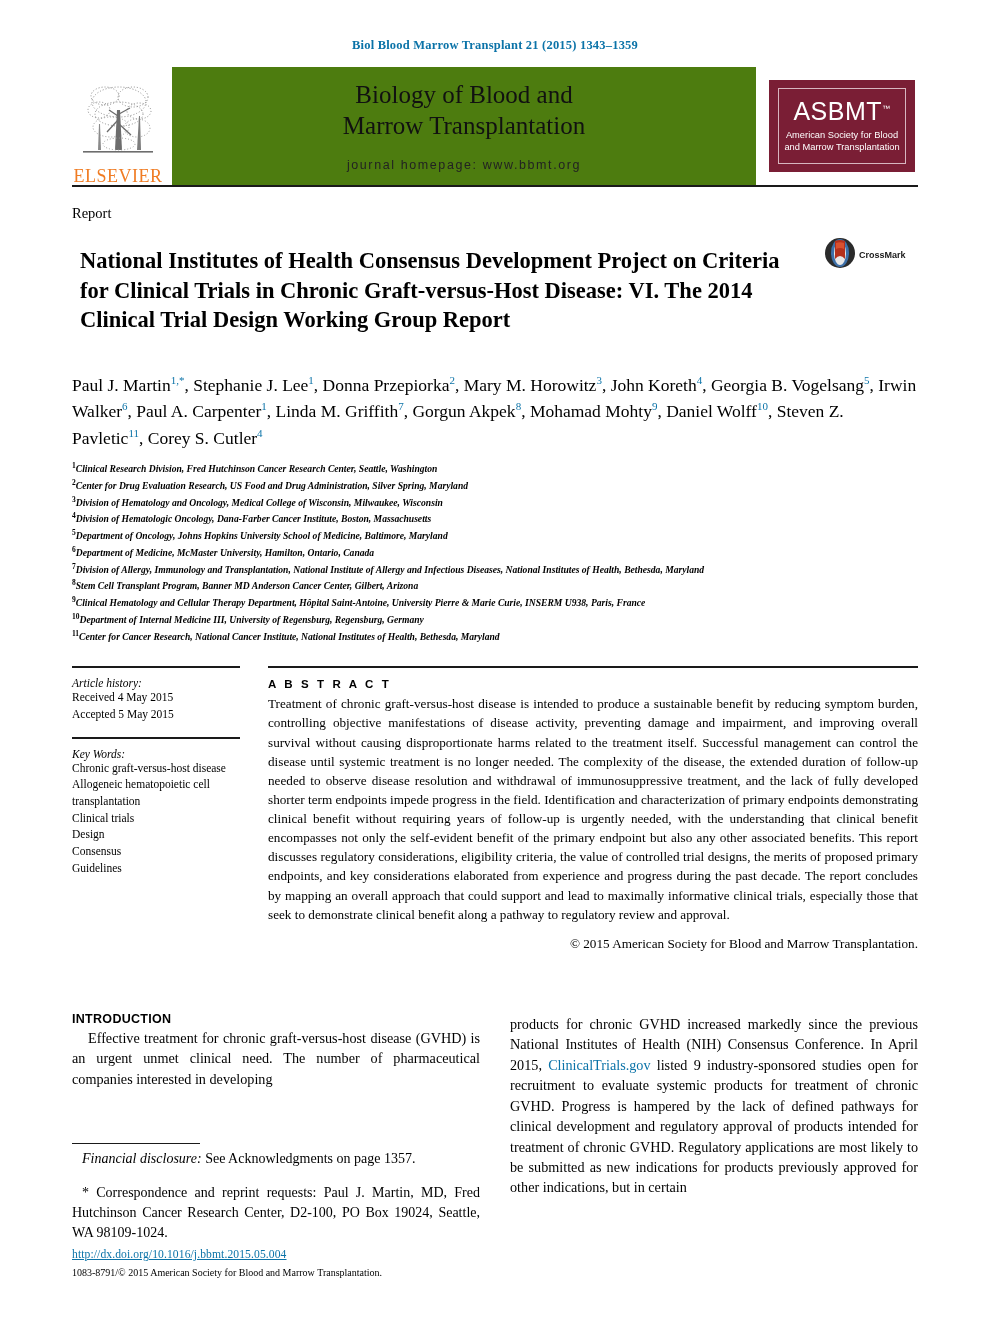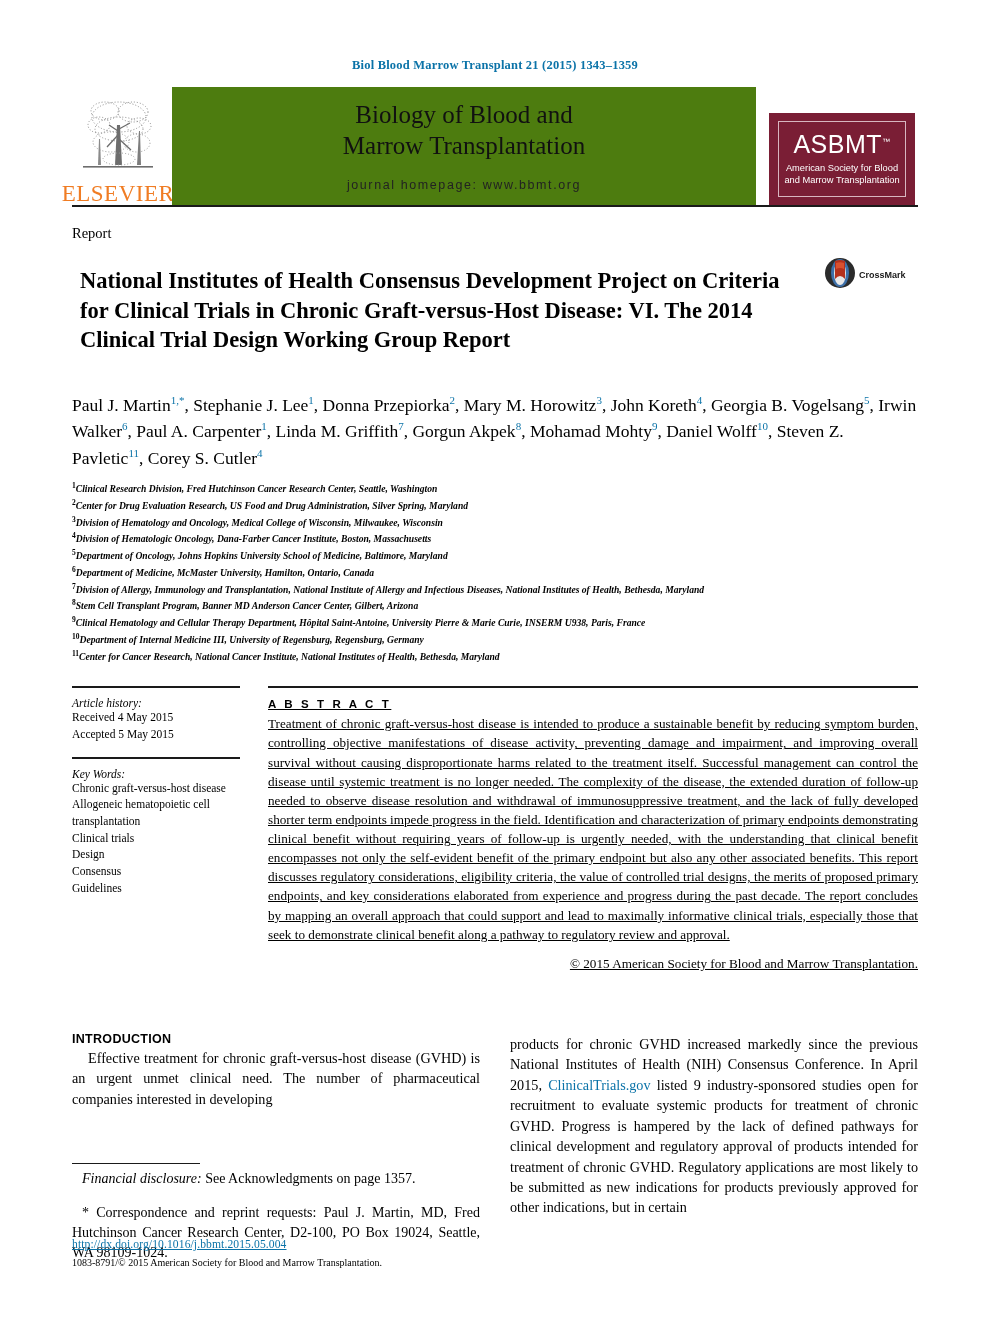--- a/index.html
+++ b/index.html
@@ -24,21 +24,21 @@
   }
 
   
   .runhead {
     text-align: center;
     color: #0b73a8;
     font-family: "Liberation Serif", serif;
     font-weight: bold;
     font-size: 12.5px;
     letter-spacing: .2px;
-    padding-top: 58px;
+    padding-top: 38px;
   }
 
   
   .masthead {
     margin-top: 14px;
     display: flex;
     align-items: stretch;
     height: 118px;
     border-bottom: 2.5px solid #1a1a1a;
     padding-bottom: 0;
@@ -48,21 +48,21 @@
     flex: 0 0 92px;
     display: flex;
     flex-direction: column;
     justify-content: flex-end;
     align-items: center;
   }
   .elsevier svg { display:block; }
   .elsevier-word {
     color: #f07c23;
     font-family: "Liberation Serif", serif;
-    font-size: 23px;
+    font-size: 18px;
     letter-spacing: .5px;
     line-height: 1;
     margin-top: 1px;
   }
   .journal-band {
     flex: 1 1 auto;
     background: #4d7c0f;
     display: flex;
     flex-direction: column;
     align-items: center;
@@ -81,21 +81,21 @@
     margin-top: 17px;
     font-family: "Liberation Sans", sans-serif;
     font-size: 12.5px;
     letter-spacing: 1.6px;
     color: #222;
   }
   .asbmt {
     width: 152px;
     flex: 0 0 152px;
     display: flex;
-    align-items: flex-end;
+    align-items: center;
     justify-content: center;
   }
   .asbmt-box {
     width: 146px;
     height: 92px;
     background: #7a1e35;
     display: flex;
     align-items: center;
     justify-content: center;
   }
@@ -209,21 +209,20 @@
   .metaline {
     font-family: "Liberation Serif", serif;
     font-size: 11.5px;
     line-height: 1.45;
   }
   .kwgap { height: 14px; }
   .abstractcol {
     flex: 1 1 auto;
     padding-left: 16px;
     box-sizing: border-box;
-    text-decoration: underline;
   }
   .abs-label {
     font-family: "Liberation Sans", sans-serif;
     font-weight: bold;
     font-size: 11.5px;
     letter-spacing: 2.6px;
     margin-top: 10px;
   }
   .abs-body {
     font-family: "Liberation Serif", serif;
@@ -282,21 +281,21 @@
     line-height: 1.42;
     text-align: justify;
     margin-top: 5px;
   }
   .fn i { font-style: italic; }
   .fn-ind { text-indent: 10px; }
 
   .pagefoot {
     position: absolute;
     left: 72px;
-    bottom: 52px;
+    bottom: 42px;
     width: 420px;
   }
   .doi {
     font-family: "Liberation Serif", serif;
     font-size: 11.6px;
     color: #0b73a8;
     text-decoration: underline;
     letter-spacing: .1px;
   }
   .issn {

